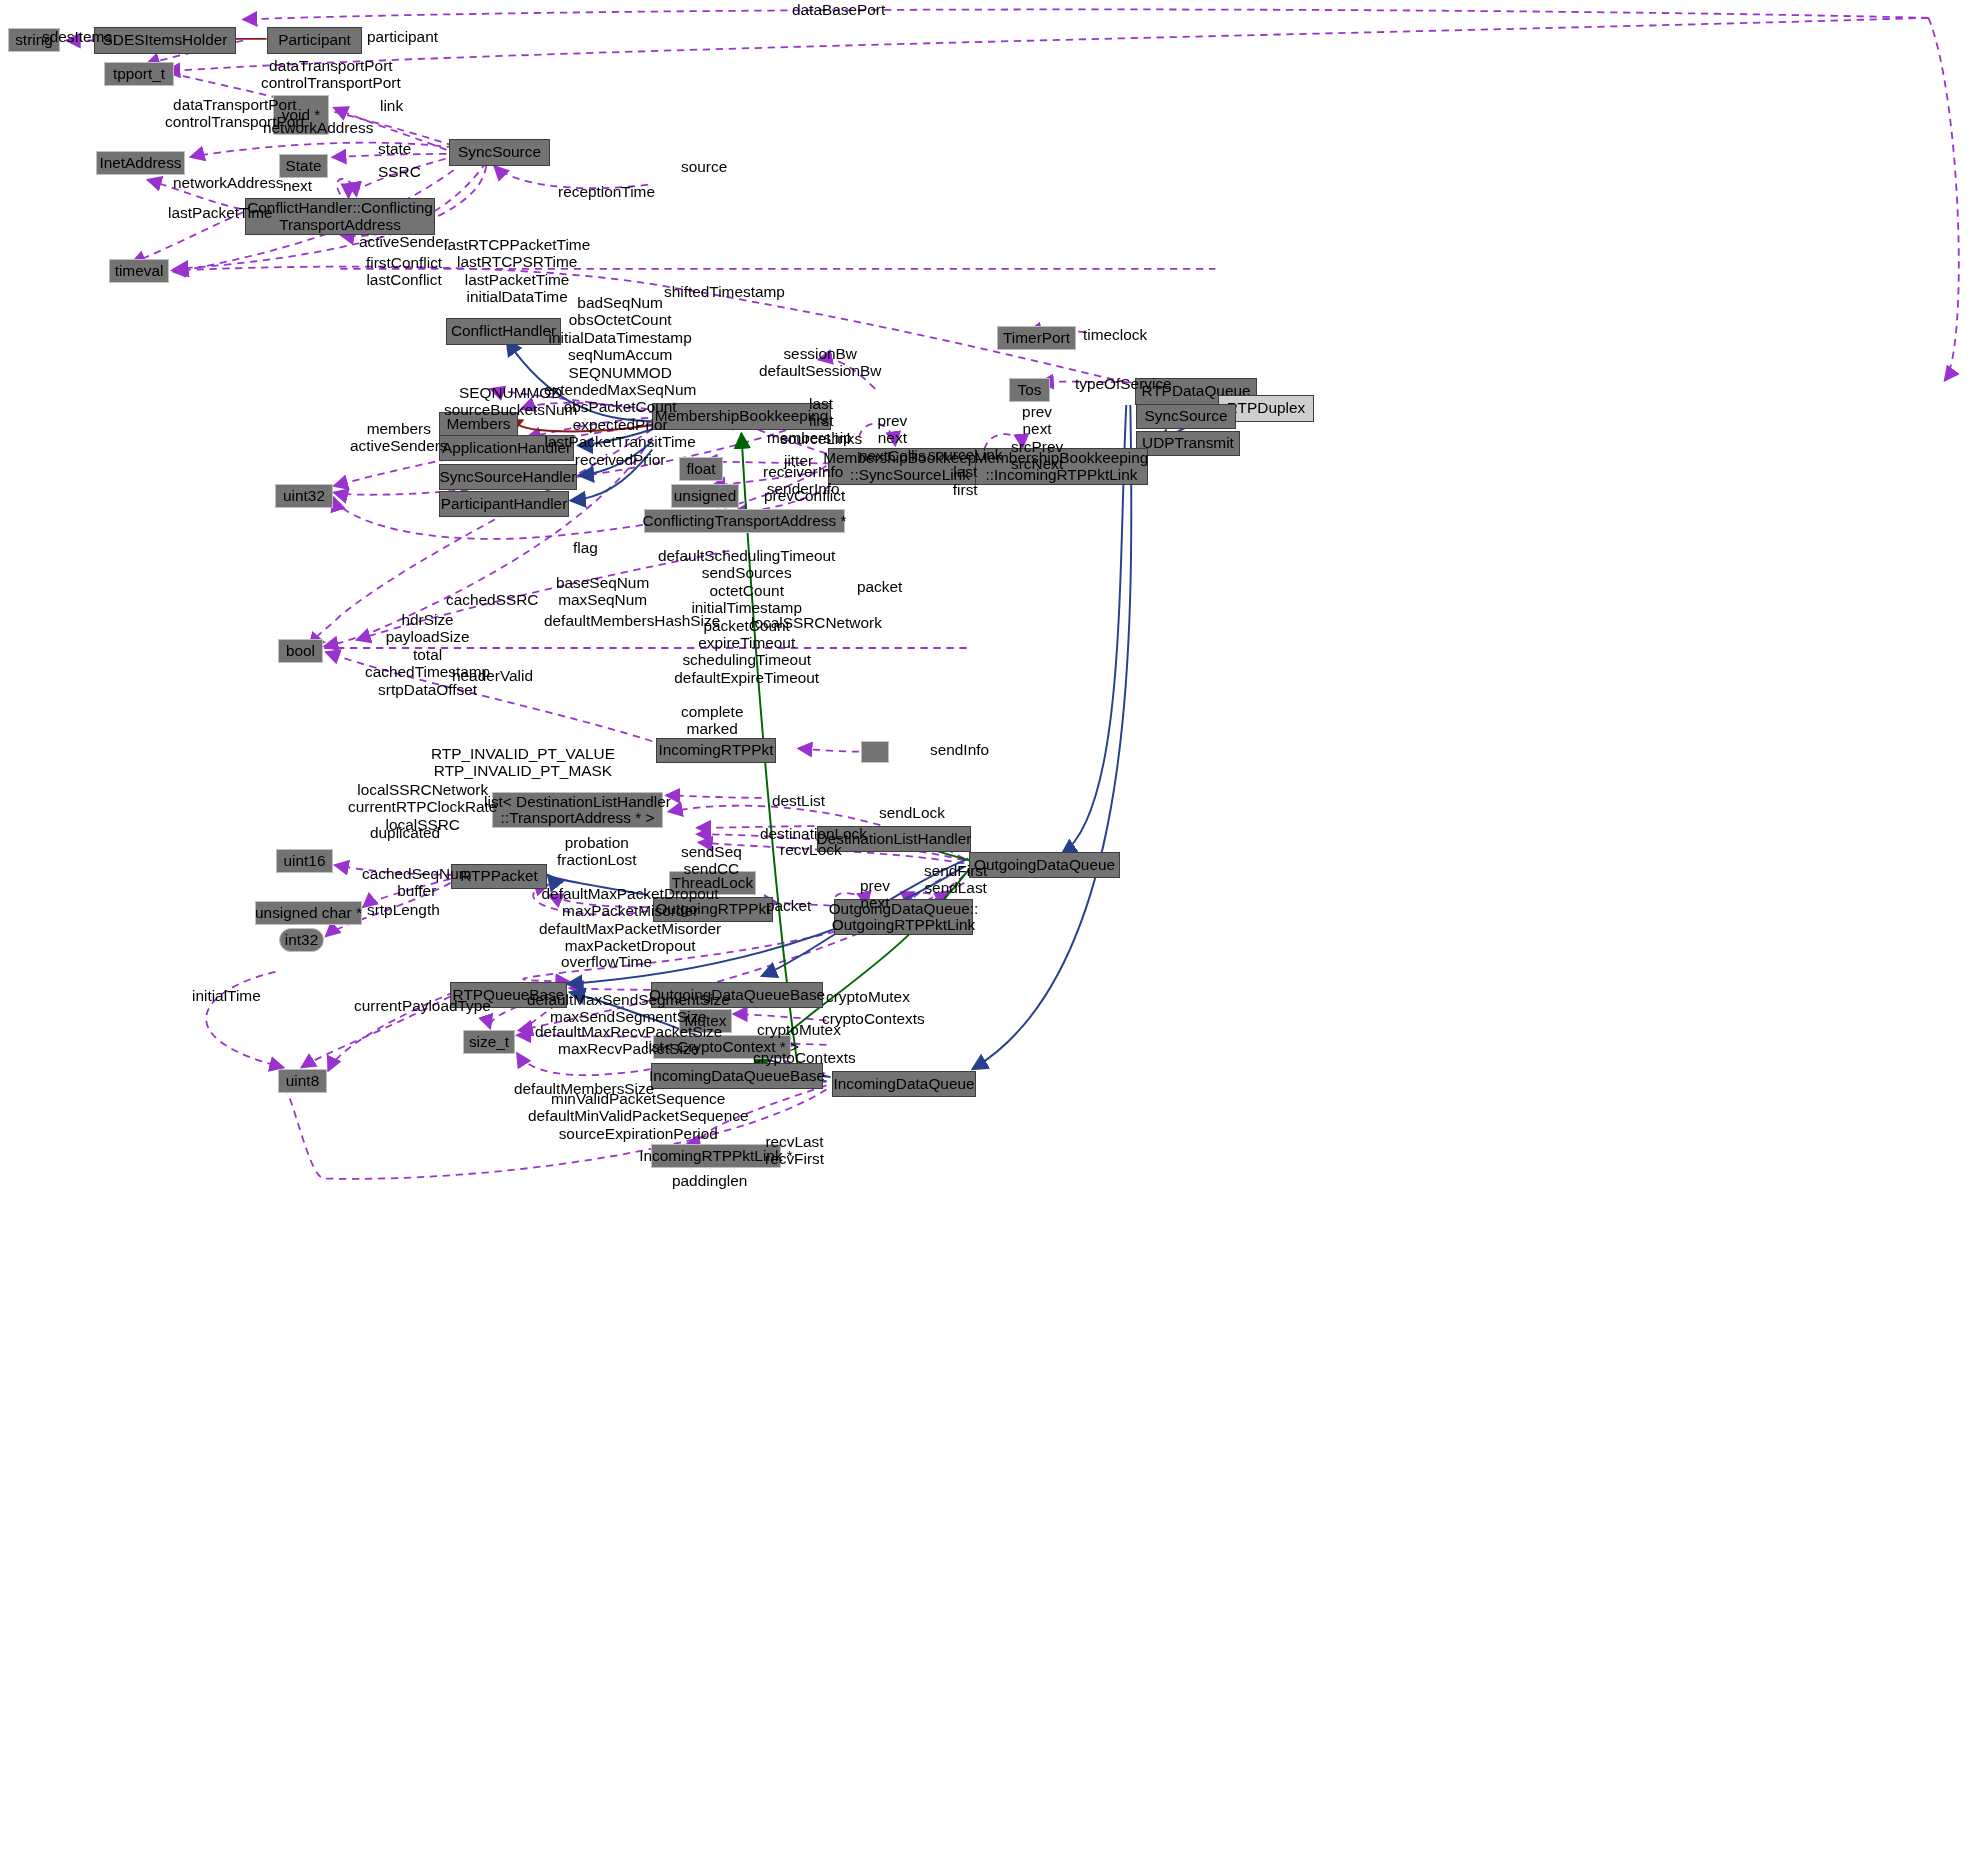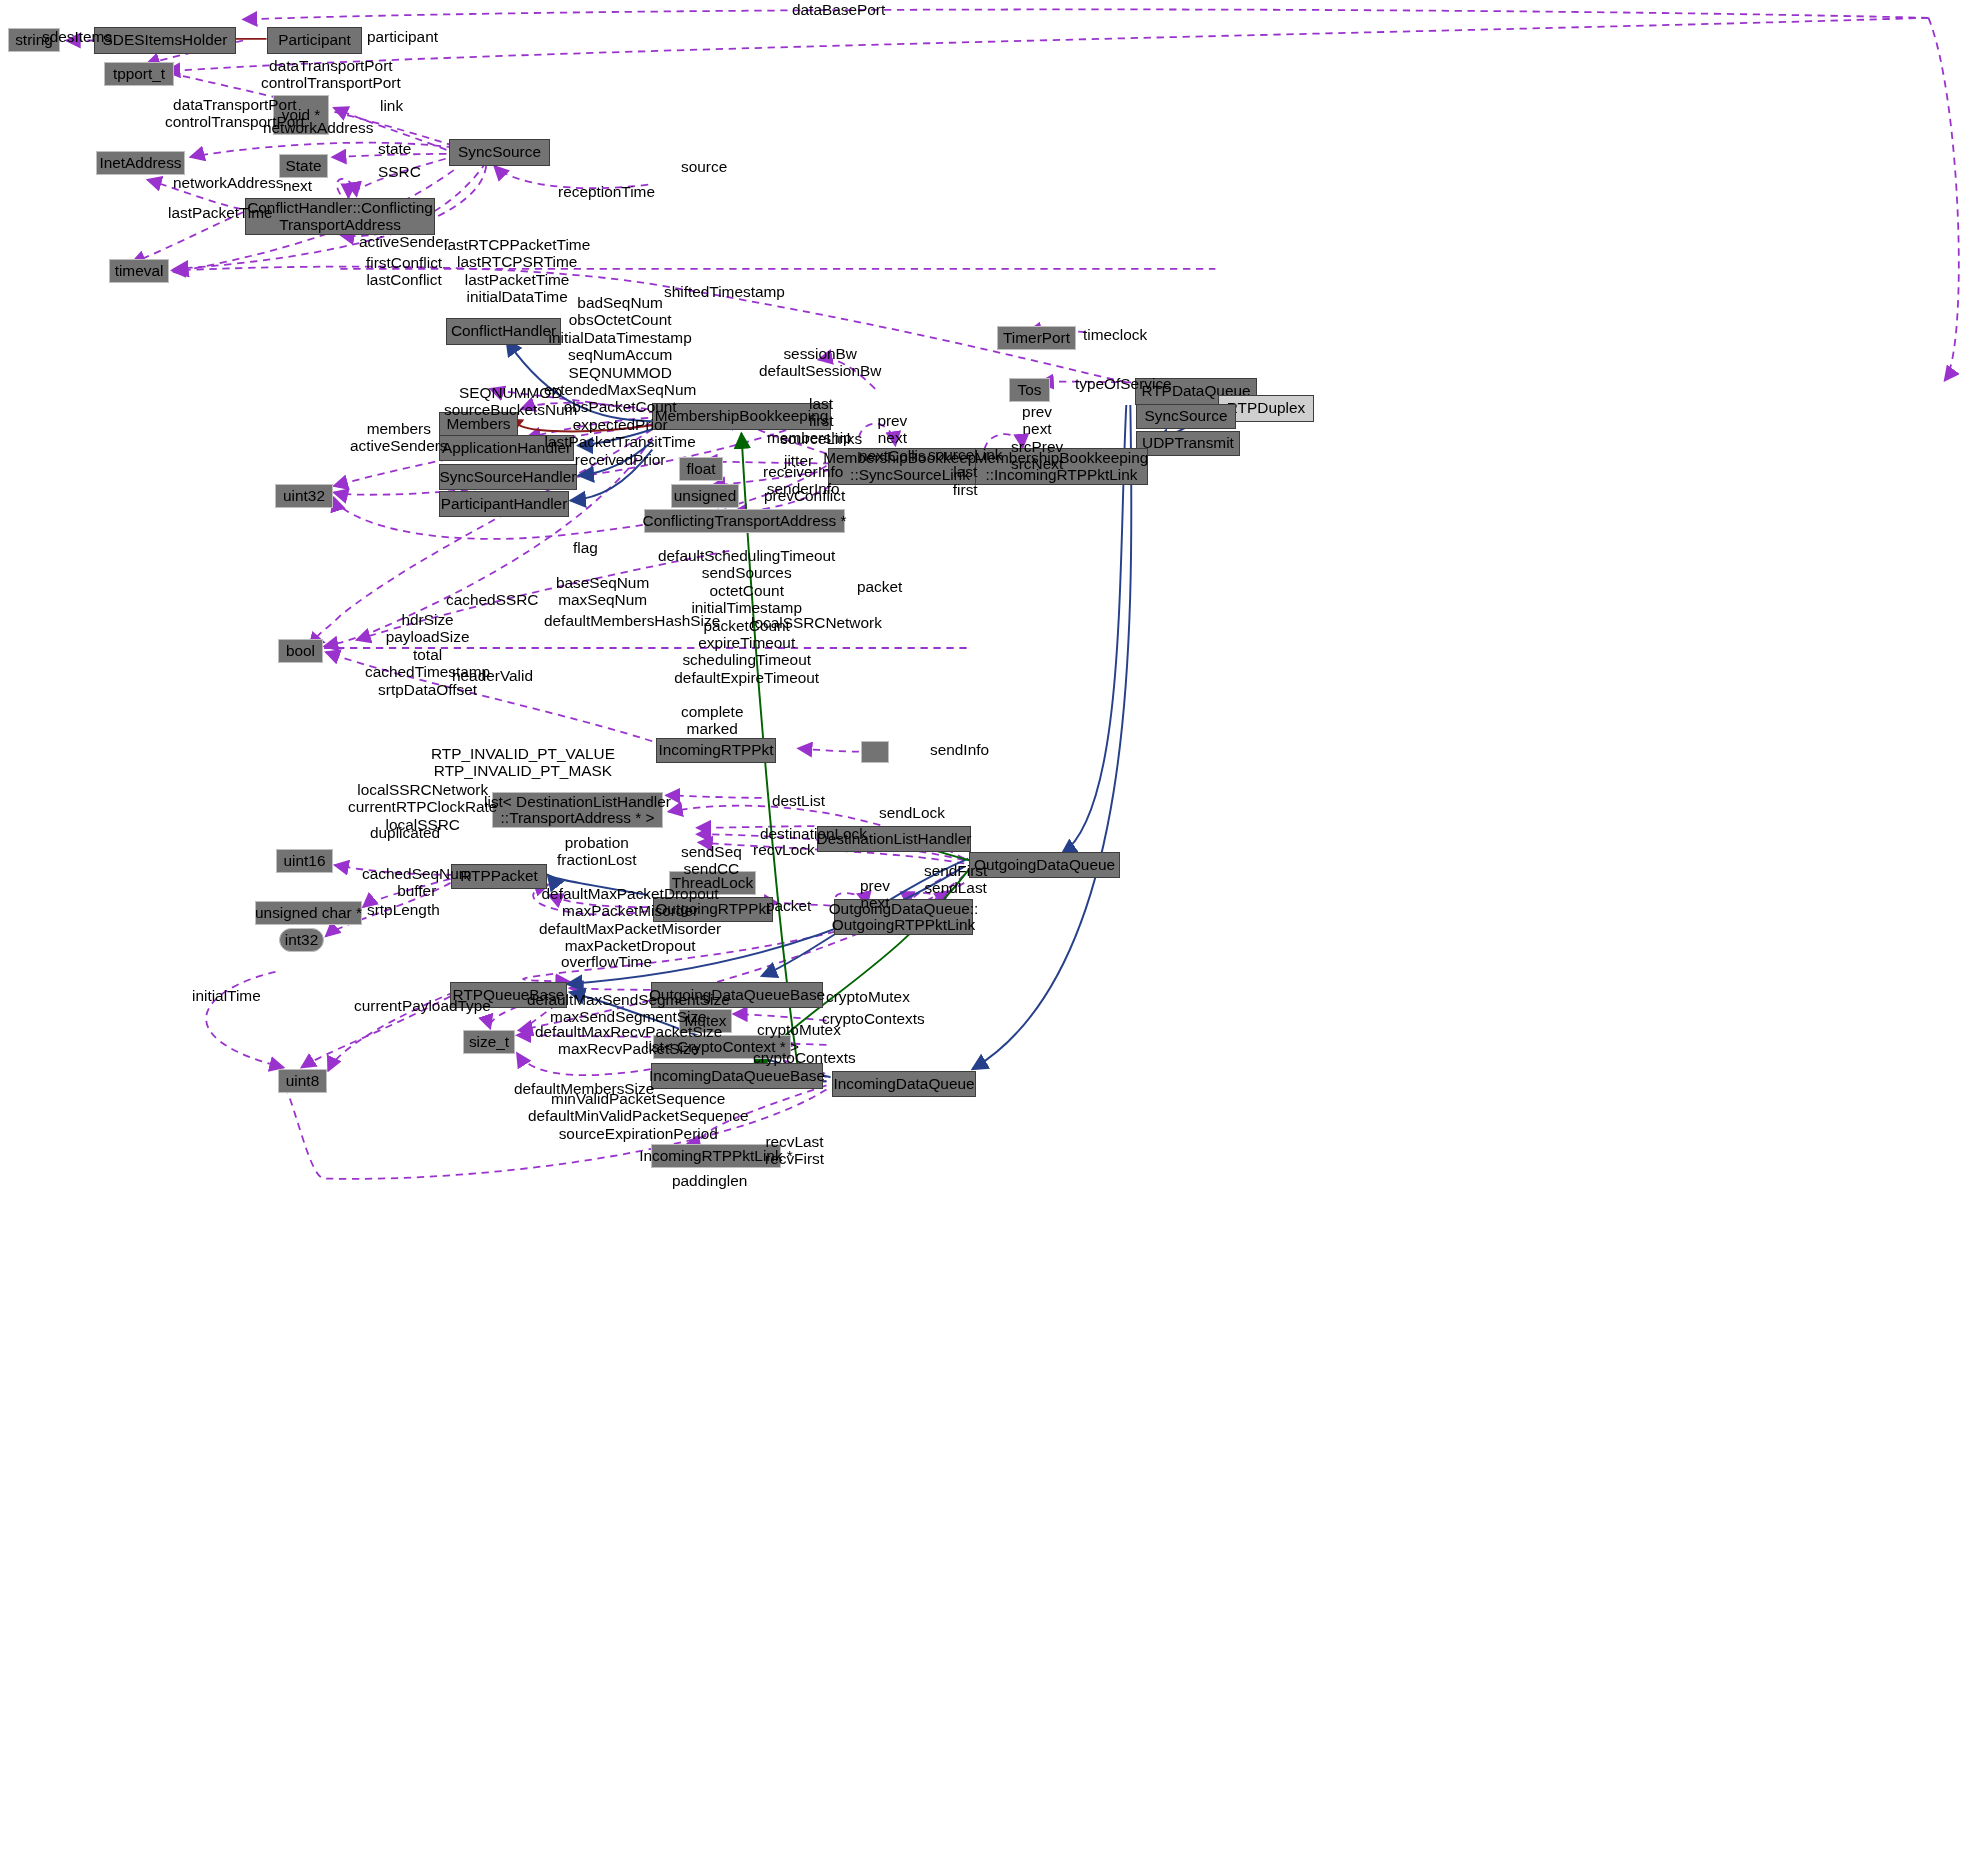--- a/index.html
+++ b/index.html
@@ -307,21 +307,21 @@
       <div class="lbl" style="left: 930px; top: 741px; transform: none;">sendInfo</div>
       <div class="lbl" style="left: 431px; top: 745px; transform: none;">RTP_INVALID_PT_VALUE
 RTP_INVALID_PT_MASK</div>
       <div class="lbl" style="left: 348px; top: 781px; transform: none;">localSSRCNetwork
 currentRTPClockRate
 localSSRC</div>
       <div class="lbl" style="left: 772px; top: 792px; transform: none;">destList</div>
       <div class="lbl" style="left: 879px; top: 804px; transform: none;">sendLock</div>
       <div class="lbl" style="left: 760px; top: 825px; transform: none;">destinationLock</div>
       <div class="lbl" style="left: 370px; top: 824px; transform: none;">duplicated</div>
-      <div class="lbl" style="left: 753px; top: 841px; transform: none;">recvLock</div>
+      <div class="lbl" style="left: 780px; top: 841px; transform: none;">recvLock</div>
       <div class="lbl" style="left: 557px; top: 834px; transform: none;">probation
 fractionLost</div>
       <div class="lbl" style="left: 681px; top: 843px; transform: none;">sendSeq
 sendCC</div>
       <div class="lbl" style="left: 362px; top: 865px; transform: none;">cachedSeqNum
 buffer</div>
       <div class="lbl" style="left: 924px; top: 862px; transform: none;">sendFirst
 sendLast</div>
       <div class="lbl" style="left: 367px; top: 901px; transform: none;">srtpLength</div>
       <div class="lbl" style="left: 766px; top: 897px; transform: none;">packet</div>

